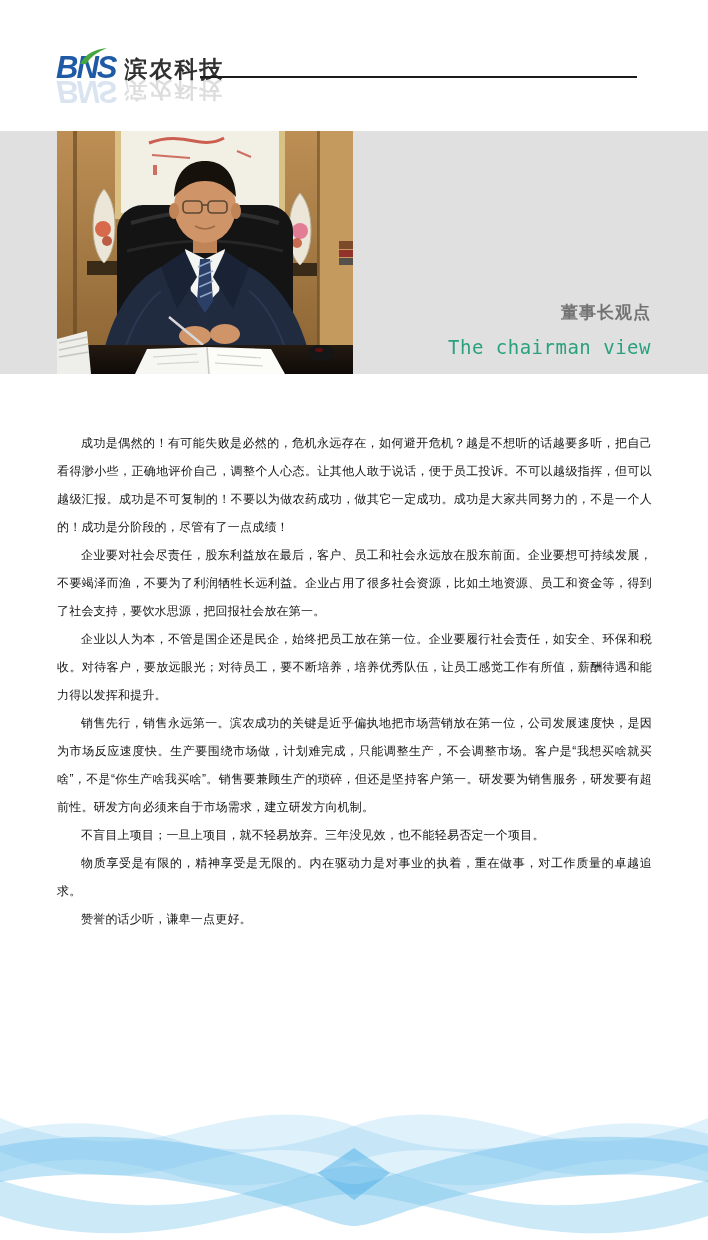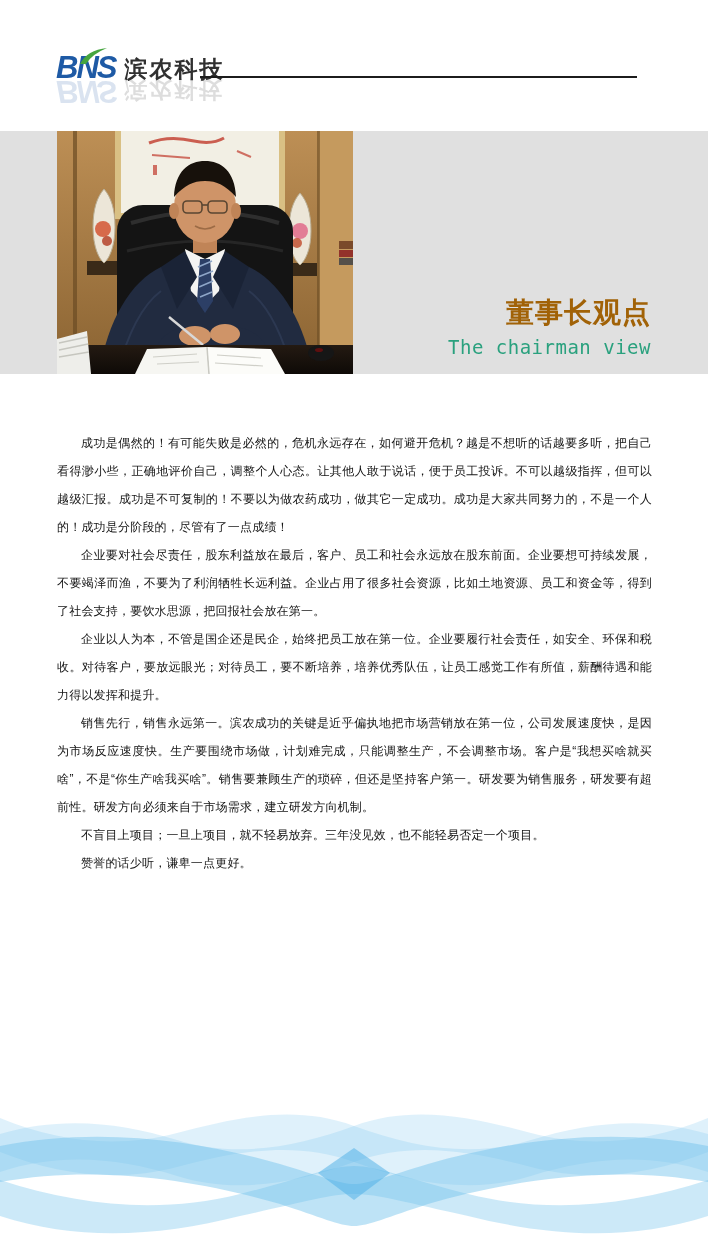--- a/index.html
+++ b/index.html
@@ -83,27 +83,27 @@
     height: 243px;
     overflow: hidden;
   }
   .banner-titles {
     position: absolute;
     right: 57px;
     bottom: 16px;
     text-align: right;
   }
   .title-zh {
-    font-size: 28px;
+    font-size: 17px;
     font-weight: 700;
-    color: #a16207;
+    color: #737373;
     letter-spacing: 1px;
   }
   .title-en {
-    margin-top: 4px;
+    margin-top: 12px;
     font-family: "DejaVu Sans Mono", "Liberation Mono", monospace;
     font-size: 19px;
     letter-spacing: 0.5px;
     color: var(--accent-teal, #2aa17e);
   }
 
   
   .article {
     position: absolute;
     left: 57px;
@@ -239,20 +239,21 @@
       <div class="title-en">The chairman view</div>
     </div>
   </section>
 
   <main class="article">
       <p>成功是偶然的！有可能失败是必然的，危机永远存在，如何避开危机？越是不想听的话越要多听，把自己看得渺小些，正确地评价自己，调整个人心态。让其他人敢于说话，便于员工投诉。不可以越级指挥，但可以越级汇报。成功是不可复制的！不要以为做农药成功，做其它一定成功。成功是大家共同努力的，不是一个人的！成功是分阶段的，尽管有了一点成绩！</p>
       <p>企业要对社会尽责任，股东利益放在最后，客户、员工和社会永远放在股东前面。企业要想可持续发展，不要竭泽而渔，不要为了利润牺牲长远利益。企业占用了很多社会资源，比如土地资源、员工和资金等，得到了社会支持，要饮水思源，把回报社会放在第一。</p>
       <p>企业以人为本，不管是国企还是民企，始终把员工放在第一位。企业要履行社会责任，如安全、环保和税收。对待客户，要放远眼光；对待员工，要不断培养，培养优秀队伍，让员工感觉工作有所值，薪酬待遇和能力得以发挥和提升。</p>
       <p>销售先行，销售永远第一。滨农成功的关键是近乎偏执地把市场营销放在第一位，公司发展速度快，是因为市场反应速度快。生产要围绕市场做，计划难完成，只能调整生产，不会调整市场。客户是“我想买啥就买啥”，不是“你生产啥我买啥”。销售要兼顾生产的琐碎，但还是坚持客户第一。研发要为销售服务，研发要有超前性。研发方向必须来自于市场需求，建立研发方向机制。</p>
       <p>不盲目上项目；一旦上项目，就不轻易放弃。三年没见效，也不能轻易否定一个项目。</p>
+      <p>物质享受是有限的，精神享受是无限的。内在驱动力是对事业的执着，重在做事，对工作质量的卓越追求。</p>
       <p>赞誉的话少听，谦卑一点更好。</p>
     </main>
 
   <div class="waves">
     <svg width="708" height="152" viewBox="0 0 708 152">
       <g fill="#6ec1ec">
         <path fill-opacity="0.22" d="M0,30 C60,55 120,60 177,45 C234,30 294,16 354,38 C414,60 474,70 531,52 C588,34 648,28 708,46 L708,84 C648,64 588,70 531,88 C474,106 414,96 354,74 C294,52 234,64 177,79 C120,94 60,88 0,64 Z"></path>
         <path fill-opacity="0.22" d="M708,30 C648,55 588,60 531,45 C474,30 414,16 354,38 C294,60 234,70 177,52 C120,34 60,28 0,46 L0,84 C60,64 120,70 177,88 C234,106 294,96 354,74 C414,52 474,64 531,79 C588,94 648,88 708,64 Z"></path>
         <path fill-opacity="0.35" d="M0,92 C80,118 160,126 240,106 C300,91 330,78 354,78 C378,78 408,91 468,106 C548,126 628,118 708,92 L708,128 C628,154 548,148 468,128 C408,115 378,106 354,106 C330,106 300,115 240,128 C160,148 80,154 0,128 Z"></path>
         <path fill-opacity="0.45" d="M0,58 C100,38 200,53 280,76 C320,88 340,96 354,96 C368,96 388,88 428,76 C508,53 608,38 708,58 L708,94 C608,76 508,93 428,116 C388,129 368,138 354,138 C340,138 320,129 280,116 C200,93 100,76 0,94 Z"></path>

